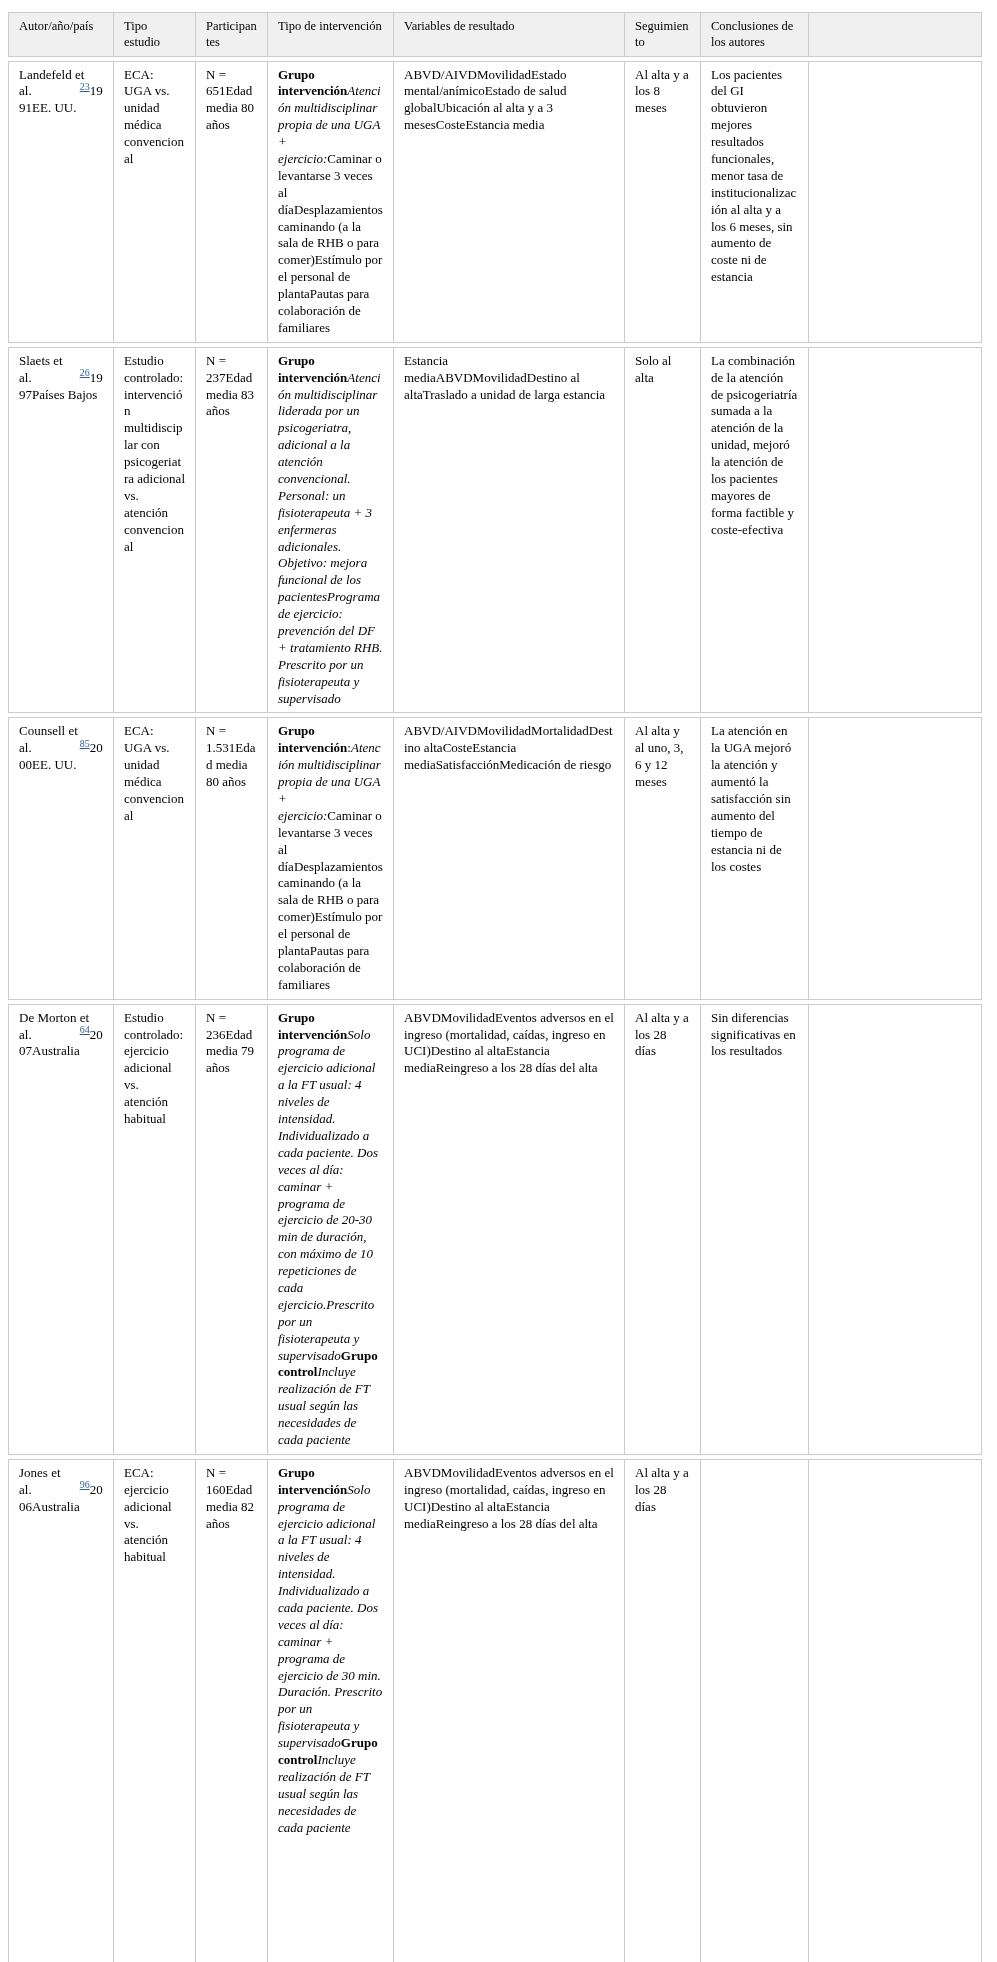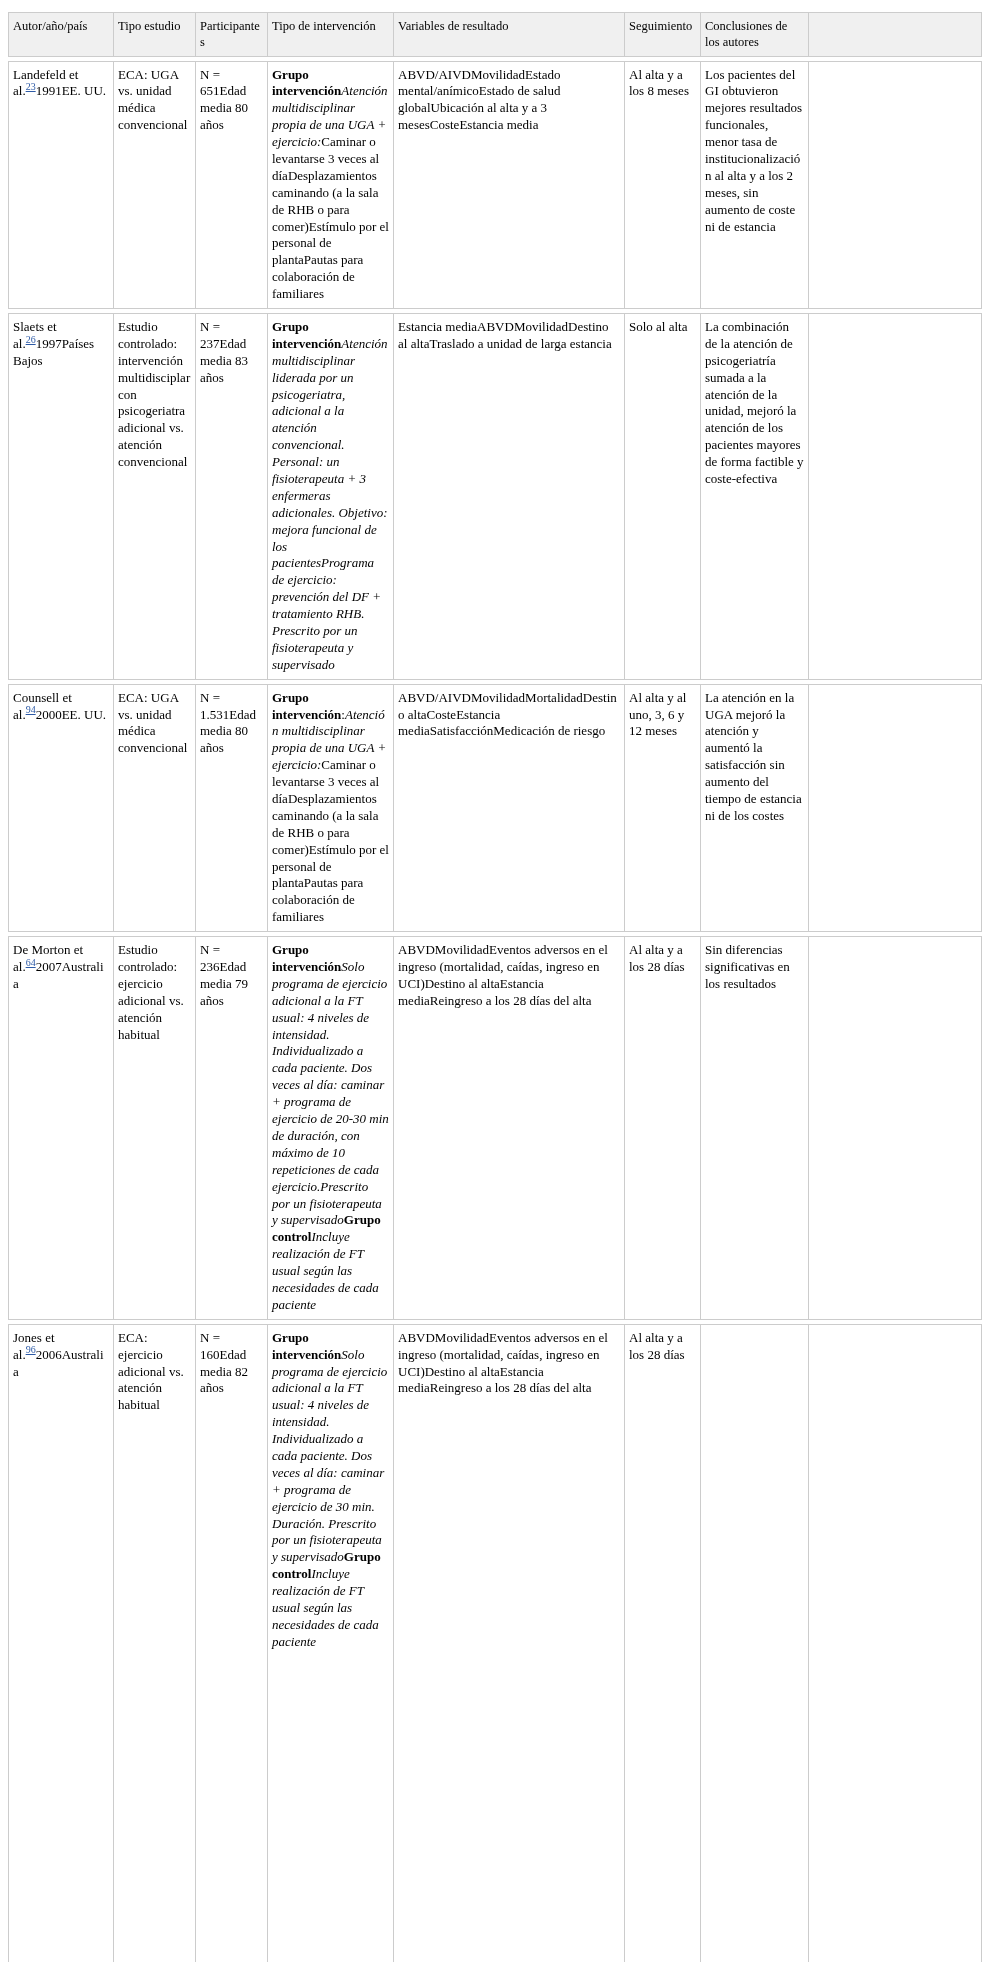--- a/index.html
+++ b/index.html
@@ -26,21 +26,21 @@
   col.c2 { width: 82px; }
   col.c3 { width: 72px; }
   col.c4 { width: 126px; }
   col.c5 { width: 231px; }
   col.c6 { width: 76px; }
   col.c7 { width: 108px; }
   col.c8 { width: 174px; }
   th, td {
     vertical-align: top;
     text-align: left;
-    padding: 5px 4px;
+    padding: 5px 10px;
     line-height: 1.3;
     border-top: 1px solid #cccccc;
     border-bottom: 1px solid #cccccc;
     border-left: 1px solid #cccccc;
     overflow-wrap: break-word;
     font-weight: normal;
   }
   th:last-child, td:last-child {
     border-right: 1px solid #cccccc;
   }
@@ -54,20 +54,21 @@
   tbody tr:nth-child(4) { height: 377px; }
   tbody tr:nth-child(5) { height: 660px; }
   td b { font-weight: bold; }
   td i { font-style: italic; }
   sup { line-height: 0; }
   sup a {
     color: #2d5aa6;
     font-size: 10px;
     text-decoration: underline;
     cursor: pointer;
+    margin-left: 48px;
   }
 </style>
 </head>
 <body>
 
 <div class="page">
   <table class="review-table">
     <colgroup>
       <col class="c1">
         <col class="c2">
@@ -91,35 +92,35 @@
       </tr>
     </thead>
     <tbody>
         <tr>
           <td><span>Landefeld et al.</span><sup><a href="#">23</a></sup><span>1991</span><span>EE. UU.</span></td>
           <td>ECA: UGA vs. unidad médica convencional</td>
           <td><span>N = 651</span><span>Edad media 80 años</span></td>
           <td><b>Grupo intervención</b><i>Atención multidisciplinar propia de una UGA + ejercicio:</i><span>Caminar o levantarse 3 veces al díaDesplazamientos caminando (a la sala de RHB o para comer)Estímulo por el personal de plantaPautas para colaboración de familiares</span></td>
           <td>ABVD/AIVDMovilidadEstado mental/anímicoEstado de salud globalUbicación al alta y a 3 mesesCosteEstancia media</td>
           <td>Al alta y a los 8 meses</td>
-          <td>Los pacientes del GI obtuvieron mejores resultados funcionales, menor tasa de institucionalización al alta y a los 2 meses, sin aumento de coste ni de estancia</td>
+          <td>Los pacientes del GI obtuvieron mejores resultados funcionales, menor tasa de institucionalización al alta y a los 6 meses, sin aumento de coste ni de estancia</td>
           <td></td>
         </tr>
         <tr>
           <td><span>Slaets et al.</span><sup><a href="#">26</a></sup><span>1997</span><span>Países Bajos</span></td>
           <td>Estudio controlado: intervención multidisciplar con psicogeriatra adicional vs. atención convencional</td>
           <td><span>N = 237</span><span>Edad media 83 años</span></td>
           <td><b>Grupo intervención</b><i>Atención multidisciplinar liderada por un psicogeriatra, adicional a la atención convencional. Personal: un fisioterapeuta + 3 enfermeras adicionales. Objetivo: mejora funcional de los pacientesPrograma de ejercicio: prevención del DF + tratamiento RHB. Prescrito por un fisioterapeuta y supervisado</i></td>
           <td>Estancia mediaABVDMovilidadDestino al altaTraslado a unidad de larga estancia</td>
           <td>Solo al alta</td>
           <td>La combinación de la atención de psicogeriatría sumada a la atención de la unidad, mejoró la atención de los pacientes mayores de forma factible y coste-efectiva</td>
           <td></td>
         </tr>
         <tr>
-          <td><span>Counsell et al.</span><sup><a href="#">94</a></sup><span>2000</span><span>EE. UU.</span></td>
+          <td><span>Counsell et al.</span><sup><a href="#">85</a></sup><span>2000</span><span>EE. UU.</span></td>
           <td>ECA: UGA vs. unidad médica convencional</td>
           <td><span>N = 1.531</span><span>Edad media 80 años</span></td>
           <td><b>Grupo intervención</b><span>:</span><i>Atención multidisciplinar propia de una UGA + ejercicio:</i><span>Caminar o levantarse 3 veces al díaDesplazamientos caminando (a la sala de RHB o para comer)Estímulo por el personal de plantaPautas para colaboración de familiares</span></td>
           <td>ABVD/AIVDMovilidadMortalidadDestino altaCosteEstancia mediaSatisfacciónMedicación de riesgo</td>
           <td>Al alta y al uno, 3, 6 y 12 meses</td>
           <td>La atención en la UGA mejoró la atención y aumentó la satisfacción sin aumento del tiempo de estancia ni de los costes</td>
           <td></td>
         </tr>
         <tr>
           <td><span>De Morton et al.</span><sup><a href="#">64</a></sup><span>2007</span><span>Australia</span></td>

